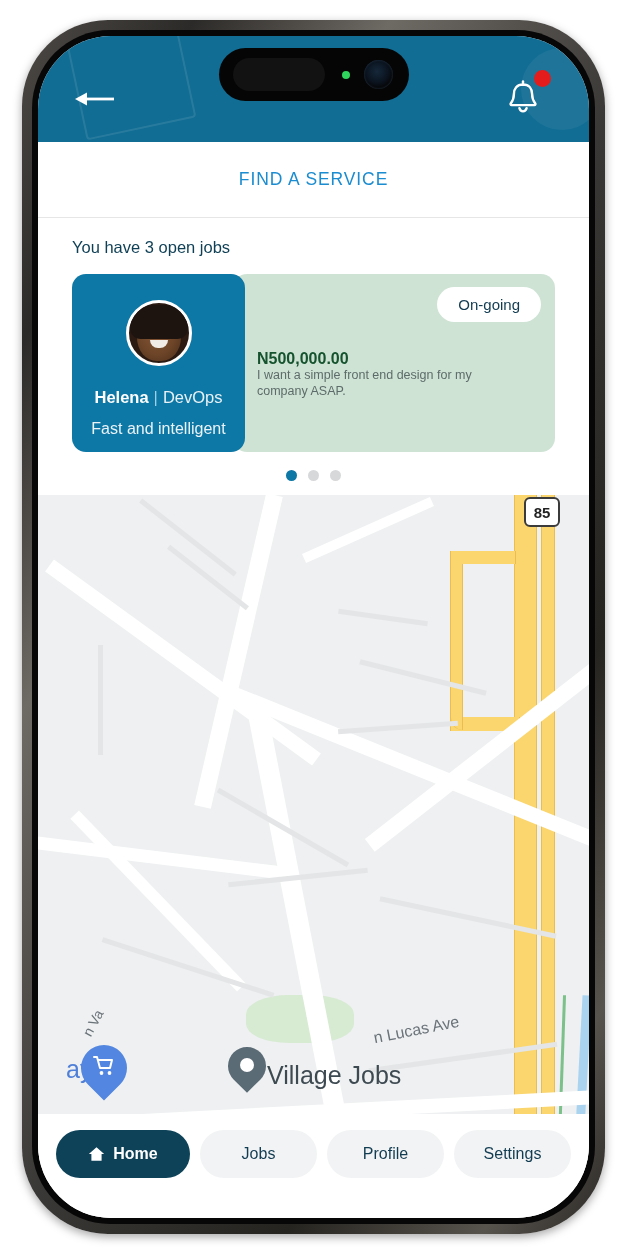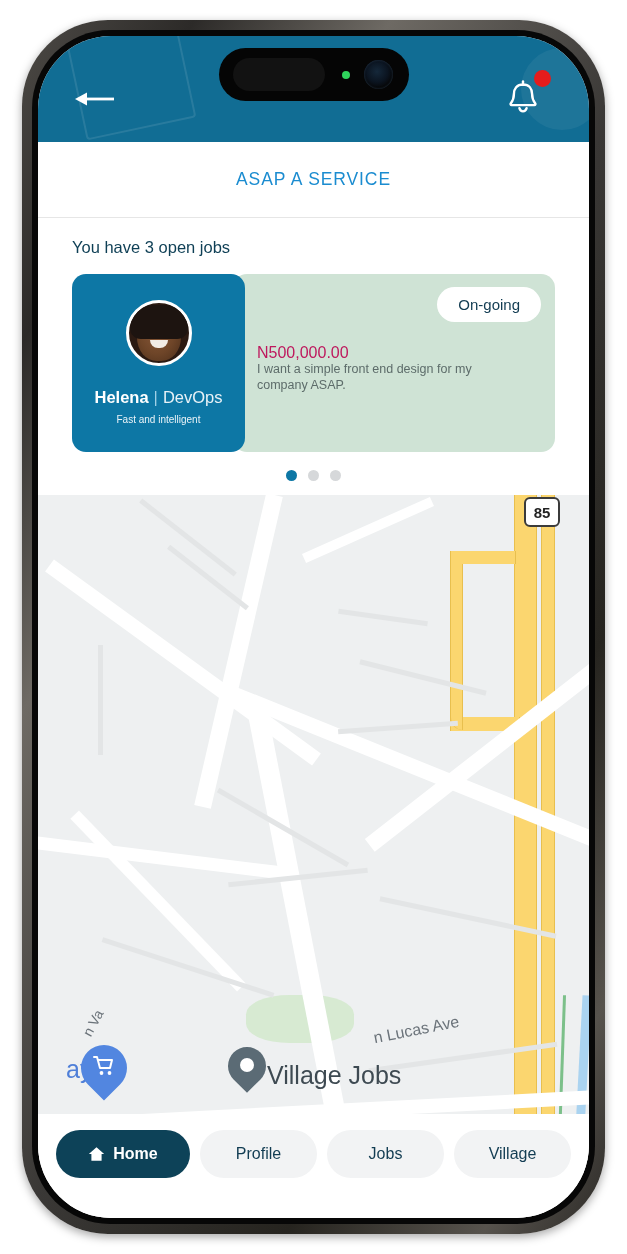--- a/index.html
+++ b/index.html
@@ -140,35 +140,35 @@
     width: 18px; height: 8px; border-radius: 0 0 12px 12px;
     background: #f1ece6;
   }
   .job-name {
     margin-top: 22px; color:#fff; font-size: 16.5px; white-space: nowrap;
   }
   .job-name b { font-weight: 700; }
   .job-name i { font-style: normal; font-weight: 400; color: #e8f2f7; }
   .job-name .bar { color:#9fd0e6; margin: 0 5px; font-weight: 300; }
   .job-tagline {
-    margin-top: 7px; color: #eaf3f8; font-size: 10px; font-weight: 400;
+    margin-top: 13px; color: #eaf3f8; font-size: 16px; font-weight: 400;
   }
   .job-card-right {
     flex: 1; margin-left: -12px;
     background: #cfe3d5; border-radius: 14px;
     position: relative; padding: 56px 0 8px 24px;
   }
   .badge-ongoing {
     position:absolute; right: 14px; top: 13px;
     background:#fff; border-radius: 20px;
     padding: 9px 21px; color:#123c52; font-size: 15px;
     cursor: pointer;
   }
   .job-role { color:#123c52; font-size: 16px; font-weight: 700; letter-spacing: .2px; }
-  .job-price { color:#be185d; font-size: 16px; margin-top: 14px; font-weight: 400; }
+  .job-price { color:#14532d; font-size: 16px; margin-top: 20px; font-weight: 700; }
   .job-desc {
     color:#5d6c6a; font-size: 12.5px; line-height: 1.25;
     width: 232px;
   }
 
   .dots { display:flex; justify-content:center; gap: 11px; padding: 18px 0 14px 0; background:#fff; }
   .dot { width: 11px; height: 11px; border-radius: 50%; background:#d6d8da; cursor: pointer; }
   .dot.active { background:#0d77a5; }
 
   
@@ -254,21 +254,21 @@
       </div>
 
       <div class="island">
         <div class="island-pill"></div>
         <div class="island-green"></div>
         <div class="island-cam"></div>
       </div>
     </div>
 
     <div class="find-bar">
-      <span>ASAP A SERVICE</span>
+      <span>FIND A SERVICE</span>
     </div>
 
     <div class="jobs-section">
       <div class="jobs-title">You have 3 open jobs</div>
 
       <div class="job-card">
         <div class="job-card-left">
           <div class="avatar">
             <div class="face"></div>
             <div class="hair"></div>
@@ -357,24 +357,24 @@
     </div>
 
     <div class="bottom-nav">
       <button class="nav-item active">
         <svg viewBox="0 0 20 18" width="17" height="16" aria-hidden="true">
           <path d="M10 1 L19 9 H16 V17 H4 V9 H1 Z" fill="#ffffff"></path>
         </svg>
         <span>Home</span>
       </button>
       <button class="nav-item">
+        <span>Jobs</span>
+      </button>
+      <button class="nav-item">
         <span>Profile</span>
       </button>
       <button class="nav-item">
-        <span>Jobs</span>
-      </button>
-      <button class="nav-item">
-        <span>Village</span>
+        <span>Settings</span>
       </button>
     </div>
 
   </div>
 </div>
 
 </body></html>

